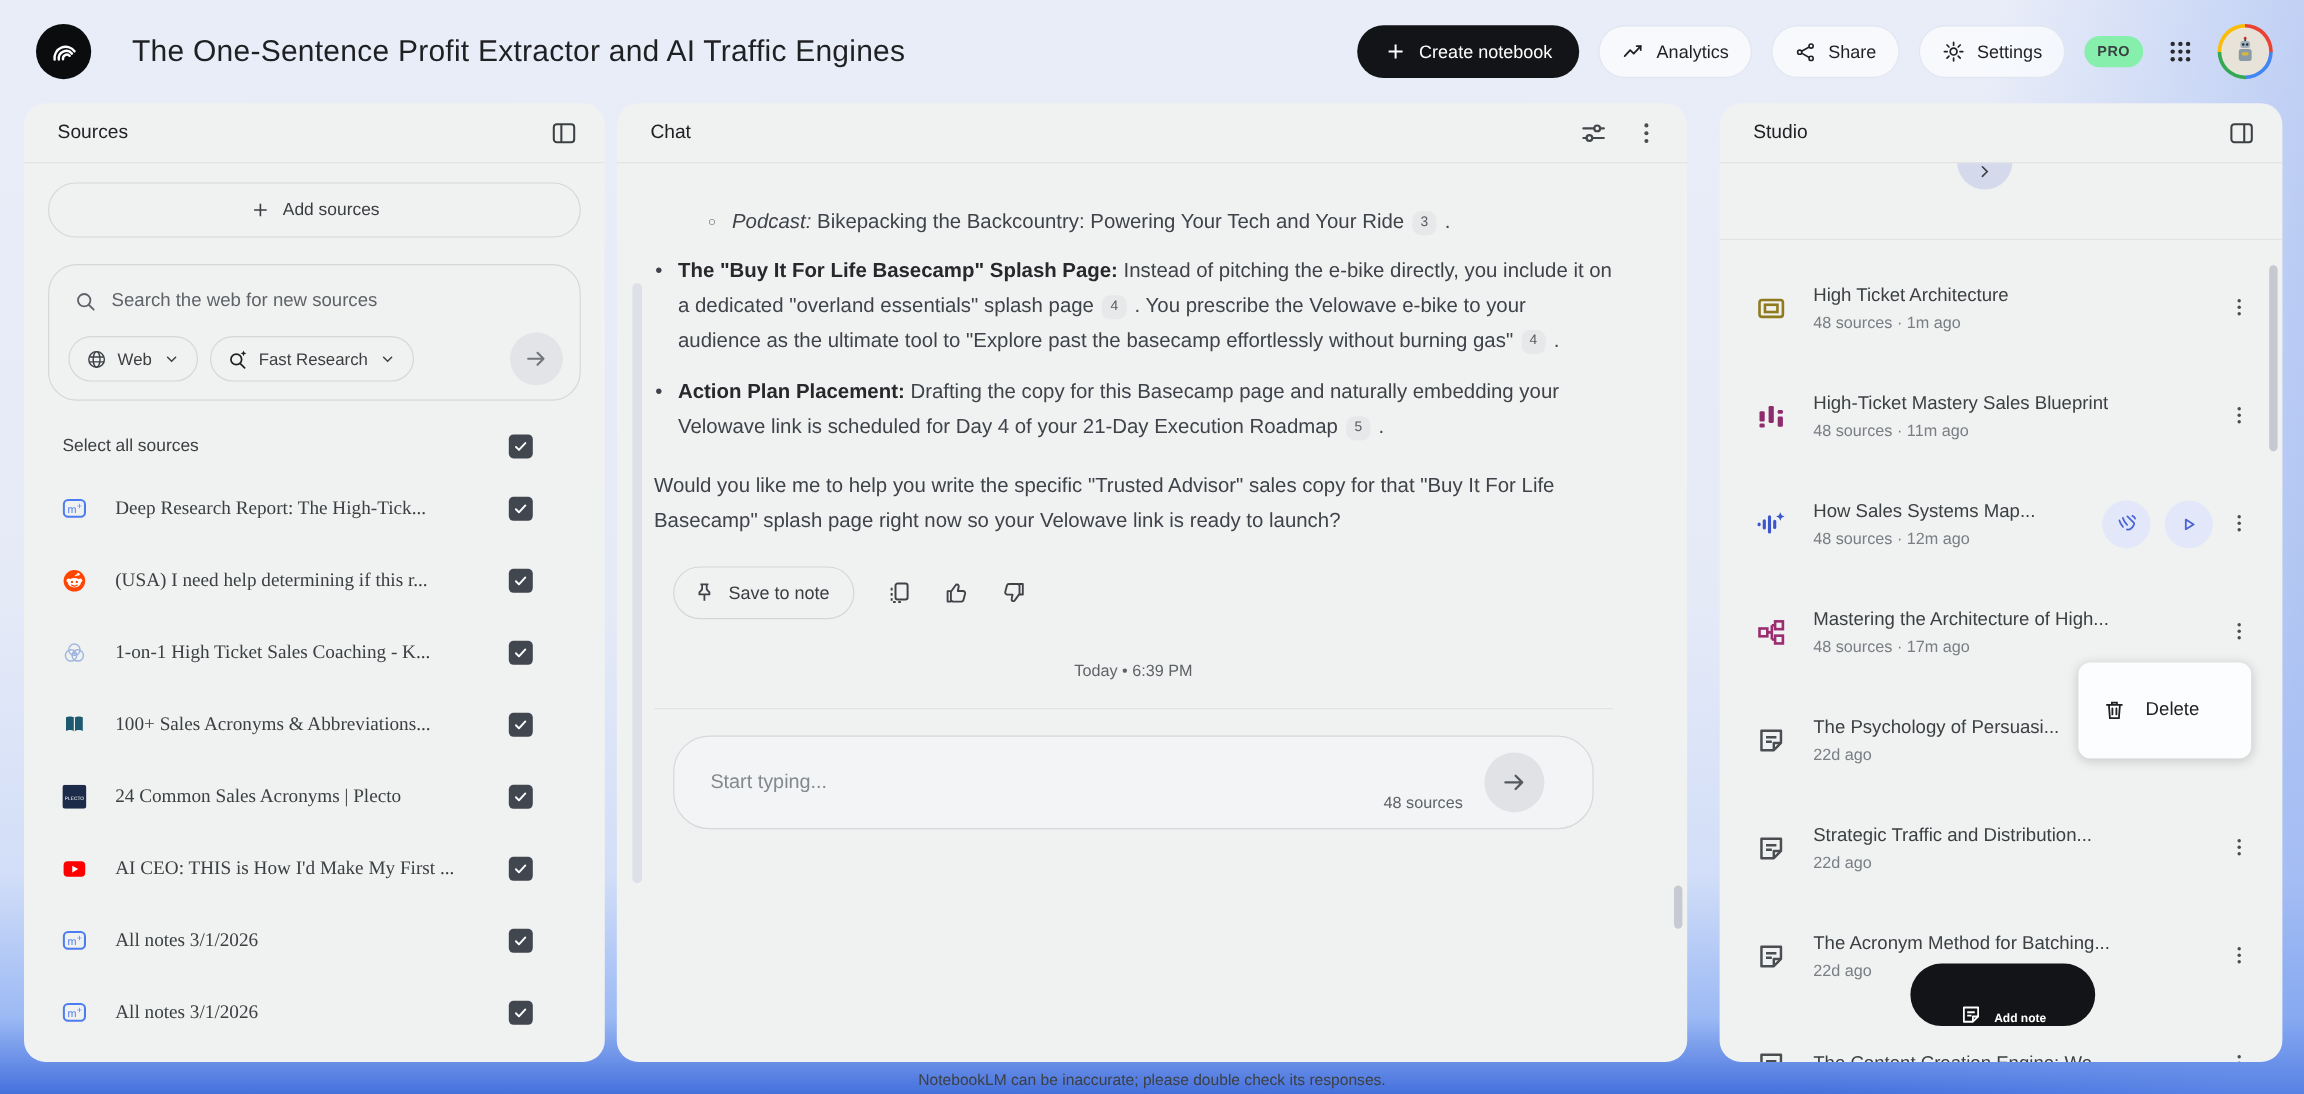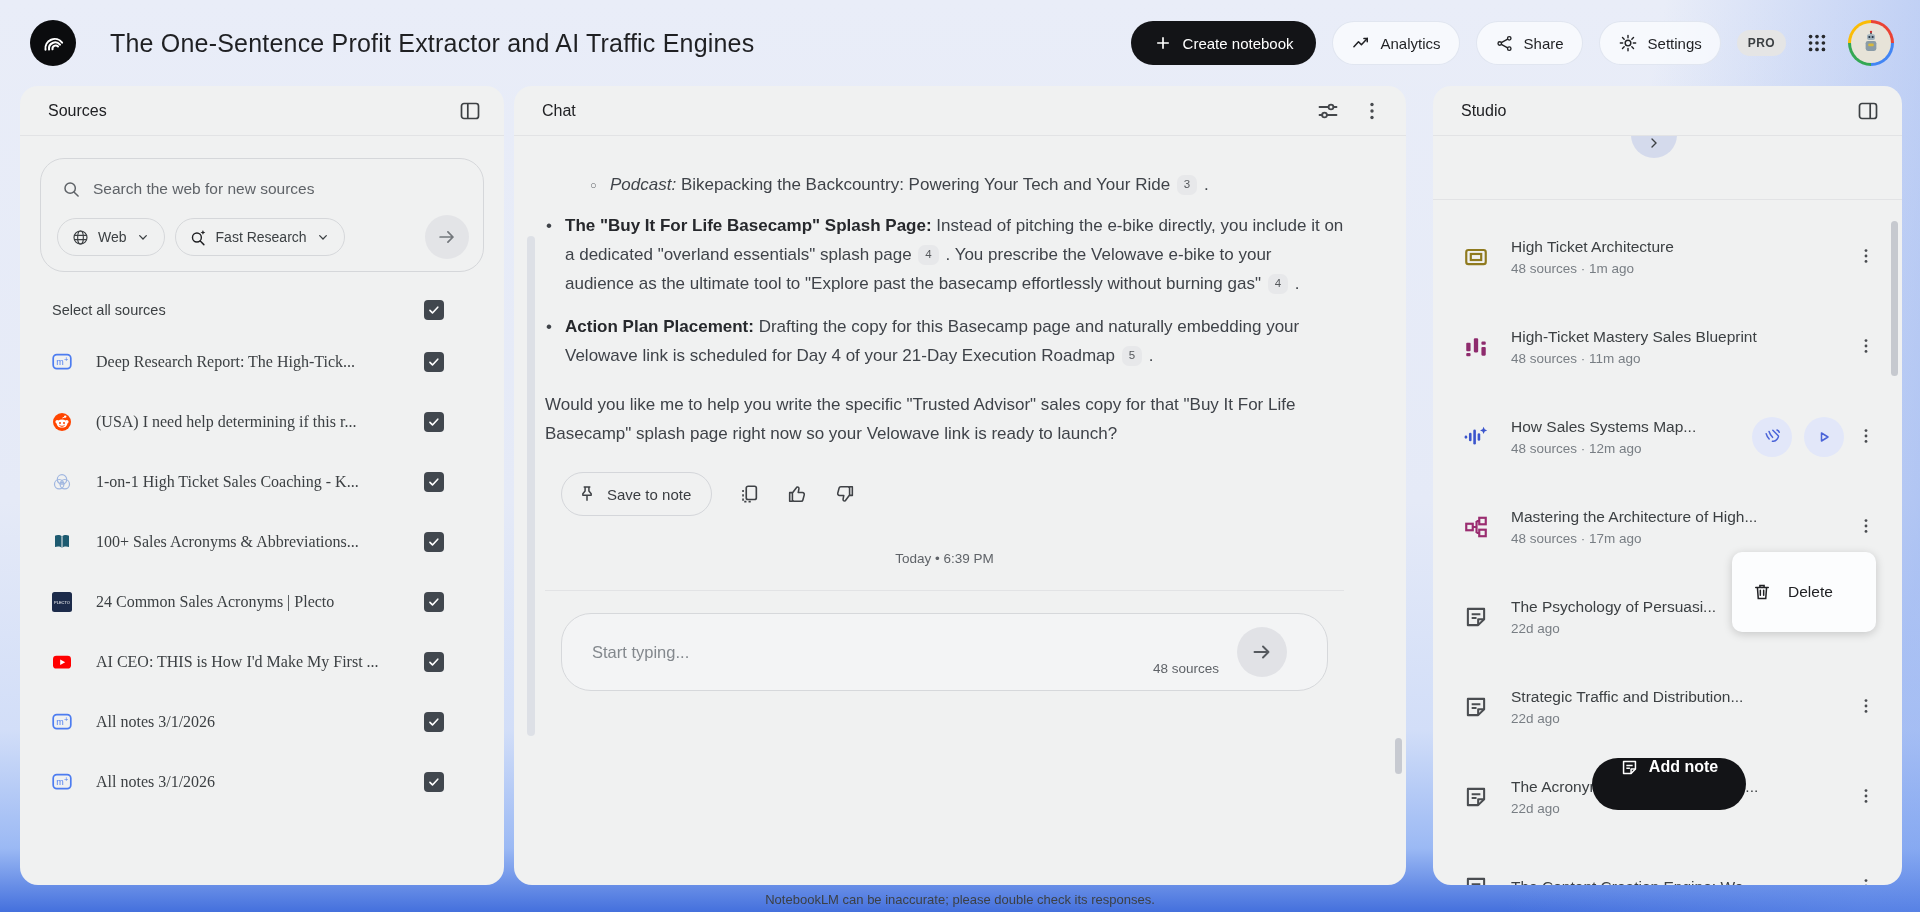--- a/index.html
+++ b/index.html
@@ -18,21 +18,21 @@
   .logo { width:46px; height:46px; border-radius:50%; background:#0b0c0e;
     display:flex; align-items:center; justify-content:center; flex:none; }
   .logo svg { transform:rotate(-14deg); }
   .header-title { margin-left:34px; font-size:25px; color:#1f2023; letter-spacing:.2px; }
   .header-right { margin-left:auto; display:flex; align-items:center; gap:16px; }
   .btn-dark { height:44px; border-radius:22px; background:#131417; color:#fff;
     display:flex; align-items:center; gap:10px; padding:0 22px; font-size:15px; cursor:pointer; }
   .pill-light { height:44px; border-radius:22px; background:rgba(252,253,255,.72);
     border:1px solid rgba(222,227,238,.9); color:#1f2023; display:flex; align-items:center;
     gap:10px; padding:0 18px; font-size:15px; cursor:pointer; }
-  .pro-badge { background:#e5e5e5; border-radius:14px; padding:6px 11px; font-size:12px;
+  .pro-badge { background:#86efac; border-radius:14px; padding:6px 11px; font-size:12px;
     font-weight:bold; color:#3c4043; letter-spacing:.4px; }
   .grid-btn { width:30px; height:30px; display:flex; align-items:center; justify-content:center; cursor:pointer; }
   .avatar { width:46px; height:46px; border-radius:50%; padding:3px; cursor:pointer;
     background:conic-gradient(#ea4335 0 25%, #4285f4 25% 50%, #34a853 50% 75%, #fbbc05 75% 100%); }
   .avatar-inner { width:100%; height:100%; border-radius:50%; background:#e7e3d8;
     display:flex; align-items:center; justify-content:center; overflow:hidden; }
 
   
   .panel { position:absolute; top:86px; bottom:27px; background:#f0f1f1; border-radius:18px; overflow:hidden; }
   #sources-panel { left:20px;  width:484px; }
@@ -115,23 +115,23 @@
   .st-actions { margin-left:auto; display:flex; align-items:center; gap:12px; }
   .action-circle { width:40px; height:40px; border-radius:50%; background:#e2e7f9;
     display:flex; align-items:center; justify-content:center; cursor:pointer; }
   .kebab { width:20px; height:22px; cursor:pointer; }
   .studio-scrollthumb { position:absolute; right:4px; top:135px; width:7px; height:155px;
     border-radius:4px; background:#c6c9cf; }
   .delete-menu { position:absolute; right:26px; top:466px; width:144px; height:80px;
     background:#fcfdfe; border-radius:10px; box-shadow:0 2px 10px rgba(0,0,0,.18);
     display:flex; align-items:center; gap:16px; padding-left:20px; z-index:5; cursor:pointer; }
   .delete-label { font-size:15.5px; color:#202124; }
-  .add-note-btn { position:absolute; left:159px; top:672px; width:154px; height:52px;
-    border-radius:26px; background:#131417; color:#fff; display:flex; align-items:flex-start;
-    justify-content:center; gap:10px; font-size:16px; font-weight:bold; z-index:6; cursor:pointer; }
+  .add-note-btn { position:absolute; left:159px; top:717px; width:154px; height:52px;
+    border-radius:26px; background:#131417; color:#fff; display:flex; align-items:flex-end;
+    justify-content:center; gap:10px; font-size:10px; font-weight:bold; z-index:6; cursor:pointer; }
 
   .footer-note { position:absolute; bottom:5px; left:0; width:100%; text-align:center;
     font-size:13px; color:#3c4045; }
 </style>
 </head>
 <body>
 
 <div class="app-header">
   <div class="logo">
     <svg width="34" height="34" viewBox="0 0 44 44" fill="none" stroke="#fff" stroke-width="2.6" stroke-linecap="round">
@@ -215,20 +215,28 @@
     <span class="head-icons">
       <span class="icon-btn">
         <svg viewBox="0 0 24 24" fill="none" stroke="#3c4043" stroke-width="1.7">
             <rect x="3.5" y="4.5" width="17" height="15" rx="2.5"></rect>
             <path d="M9.8 4.5v15"></path>
           </svg>
       </span>
     </span>
   </div>
 
+  <div class="add-sources-btn">
+    <span>
+      <svg width="18" height="18" viewBox="0 0 24 24" fill="none" stroke="#3a3d41" stroke-width="1.8">
+          <path d="M12 5v14M5 12h14"></path>
+        </svg>
+    </span>
+    <span>Add sources</span>
+  </div>
 
   <div class="search-card">
     <div class="search-row">
       <span>
         <svg width="20" height="20" viewBox="0 0 24 24" fill="none" stroke="#5f6368" stroke-width="1.8" stroke-linecap="round">
             <circle cx="11" cy="11" r="6.2"></circle>
             <path d="M15.8 15.8L20.5 20.5"></path>
           </svg>
       </span>
       <span>Search the web for new sources</span>

